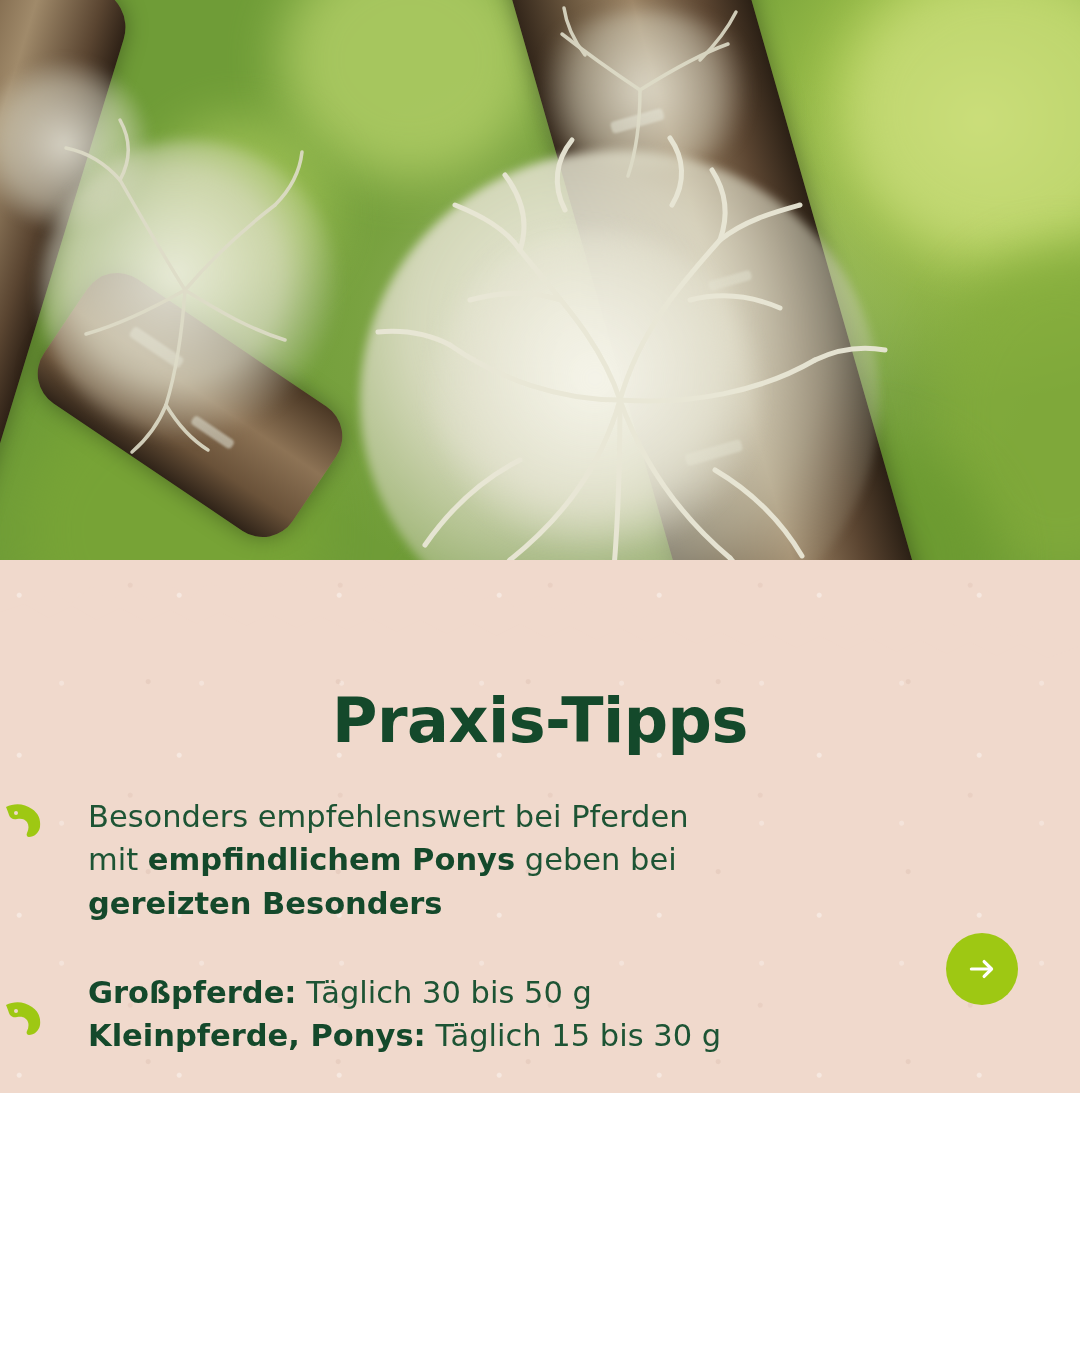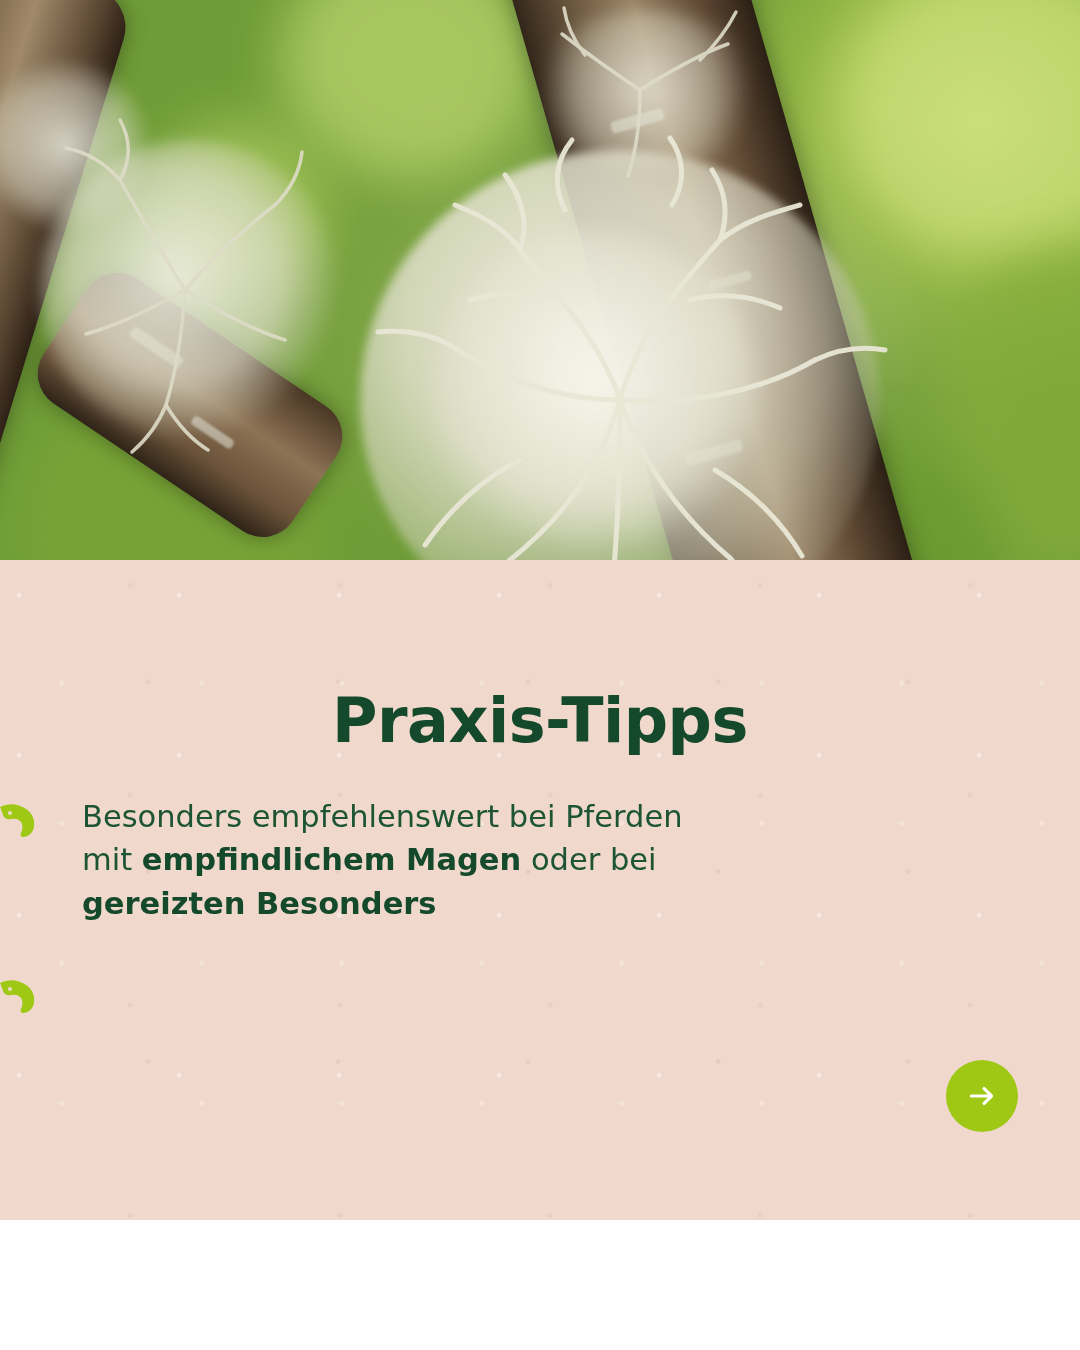--- a/index.html
+++ b/index.html
@@ -6,21 +6,21 @@
     margin: 0;
     padding: 0;
     background: #ffffff;
   }
   body {
     font-family: "DejaVu Sans", sans-serif;
   }
   .card {
     position: relative;
     width: 1080px;
-    height: 1220px;
+    height: 1093px;
     overflow: hidden;
     background: #e5e5e5;
     text-decoration: underline;
   }
 
   
   .photo {
     position: absolute;
     left: 0; top: 0;
     width: 1080px;
@@ -155,22 +155,22 @@
   .title {
     text-align: center;
     color: #14492b;
     font-family: "DejaVu Sans", sans-serif;
     font-weight: bold;
     font-size: 62px;
     letter-spacing: -0.5px;
     margin: 44px 0 38px 0;
   }
   .tips {
-    margin: 12px;
-    padding: 0 70px 0 70px;
+    margin: 0;
+    padding: 0 70px 0 88px;
   }
   .tip {
     position: relative;
     margin-bottom: 46px;
     color: #1d5434;
     font-size: 30.5px;
     line-height: 1.42;
   }
   .tip:last-child { margin-bottom: 0; }
   .tip .bullet-icon {
@@ -302,24 +302,35 @@
 
       <div class="tip tip-1">
         <span class="bullet-icon">
           <svg viewBox="0 0 46 46" width="46" height="46">
             <path fill="#9ec813" d="M6 10 C14 6 24 6 32 12 C38 16 41 22 40 30 C39 36 34 40 29 40 C27 40 26 38 27 36 C29 32 29 28 27 25 C25 22 21 21 17 22 C13 23 10 21 9 18 C8 15 7 12 6 10 Z"></path>
             <circle fill="#f0d9cc" cx="16" cy="16" r="2"></circle>
           </svg>
         </span>
 
       <span class="line"><span>Besonders empfehlenswert bei Pferden</span></span>
-          <span class="line"><span>mit </span><b>empfindlichem Magen</b><span> oder bei</span></span>
+          <span class="line"><span>mit </span><b>empfindlichem Ponys</b><span> geben bei</span></span>
           <span class="line"><b>gereizten Besonders</b></span>
         </div>
 
+      <div class="tip tip-2">
+        <span class="bullet-icon">
+          <svg viewBox="0 0 46 46" width="46" height="46">
+            <path fill="#9ec813" d="M6 10 C14 6 24 6 32 12 C38 16 41 22 40 30 C39 36 34 40 29 40 C27 40 26 38 27 36 C29 32 29 28 27 25 C25 22 21 21 17 22 C13 23 10 21 9 18 C8 15 7 12 6 10 Z"></path>
+            <circle fill="#f0d9cc" cx="16" cy="16" r="2"></circle>
+          </svg>
+        </span>
+
+      <span class="line"><b>Großpferde:</b><span> Täglich 30 bis 50 g</span></span>
+          <span class="line"><b>Kleinpferde, Ponys:</b><span> Täglich 15 bis 30 g</span></span>
+        </div>
 
       <div class="tip tip-3">
         <span class="bullet-icon">
           <svg viewBox="0 0 46 46" width="46" height="46">
             <path fill="#9ec813" d="M6 10 C14 6 24 6 32 12 C38 16 41 22 40 30 C39 36 34 40 29 40 C27 40 26 38 27 36 C29 32 29 28 27 25 C25 22 21 21 17 22 C13 23 10 21 9 18 C8 15 7 12 6 10 Z"></path>
             <circle fill="#f0d9cc" cx="16" cy="16" r="2"></circle>
           </svg>
         </span>
 
         </div>

